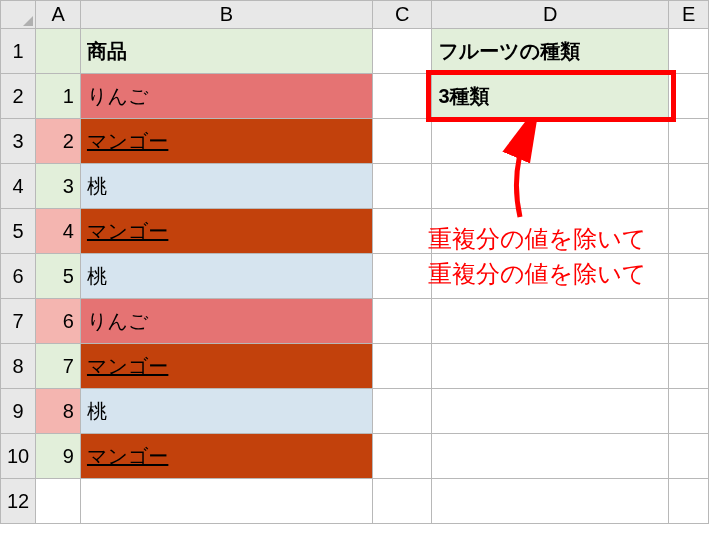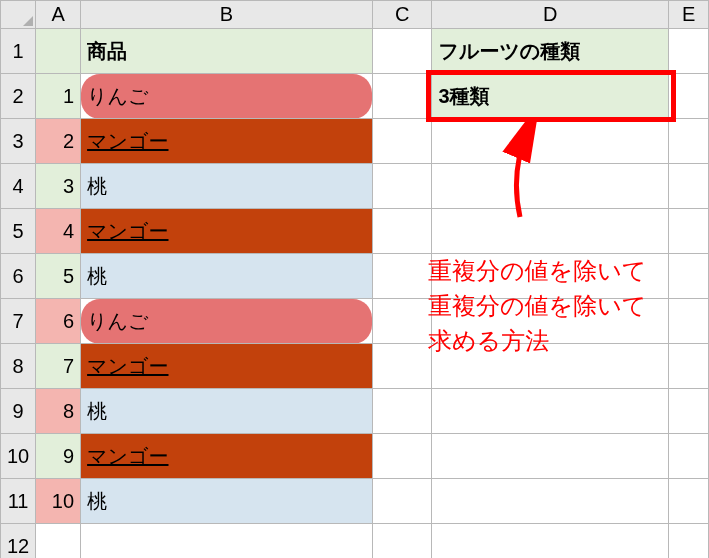--- a/index.html
+++ b/index.html
@@ -65,21 +65,21 @@
   .w-c { width: 60px; }
   .w-d { width: 240px; }
   .w-e { width: 40px; }
 
   .num { text-align: right; font-size: 20px; }
   .txt { text-align: left; font-size: 22px; }
 
   .hdr-green { background: #e2efda; text-align: left; font-weight: bold; font-size: 22px; }
   .fill-green { background: #e2efda; }
   .fill-pink  { background: #f4b5b0; }
-  .fill-red   { background: #e57373; border-radius: 19px; }
+  .fill-red   { background: #e57373; }
   .fill-blue  { background: #d6e4ef; }
   .fill-peach { background: #c2410c; text-decoration: underline; }
 
   .result-cell {
     background: #e2efda;
     text-align: left;
     font-weight: bold;
     font-size: 22px;
   }
 
@@ -208,28 +208,20 @@
   </tr>
   <tr>
     <th class="rowhdr">10</th>
     <td id="a-8" class="num fill-green">9</td>
     <td id="b-8" class="txt fill-peach">マンゴー</td>
     <td></td>
     <td class="noblk"></td>
     <td class="noblk"></td>
   </tr>
   <tr>
-    <th class="rowhdr">11</th>
-    <td id="a-9" class="num fill-pink">10</td>
-    <td id="b-9" class="txt fill-blue">桃</td>
-    <td></td>
-    <td class="noblk"></td>
-    <td class="noblk"></td>
-  </tr>
-  <tr>
     <th class="rowhdr">12</th>
     <td class="noblk"></td>
     <td class="noblk"></td>
     <td class="noblk"></td>
     <td class="noblk"></td>
     <td class="noblk"></td>
   </tr>
 </tbody>
   </table>
 
@@ -239,17 +231,16 @@
   <svg width="60" height="100" viewBox="0 0 60 100">
     <defs>
       <marker id="ah" markerWidth="12" markerHeight="12" refX="6" refY="3" orient="auto">
         <path d="M0,0 L12,3 L0,6 Z" fill="#ff0000"></path>
       </marker>
     </defs>
     <path d="M30,95 Q20,50 38,8" stroke="#ff0000" stroke-width="5" fill="none" marker-end="url(#ah)"></path>
   </svg>
 </div>
 
-<div class="annot" style="left:428px; top:222px;margin-top:32px;">
+<div class="annot" style="left:428px; top:222px;">
   <div>重複分の値を除いて</div>
   <div>重複分の値を除いて</div>
-  <div>求める方法</div>
 </div>
 
 </body></html>

